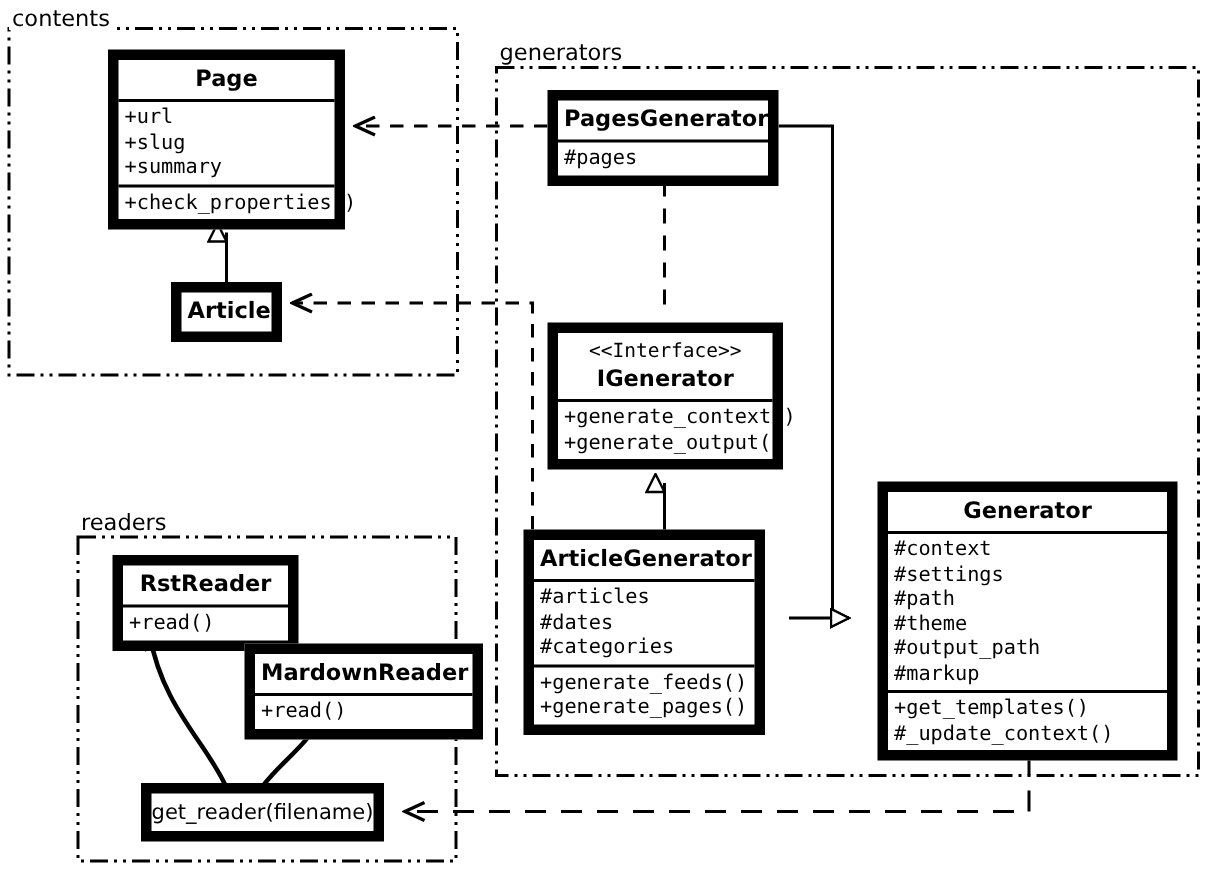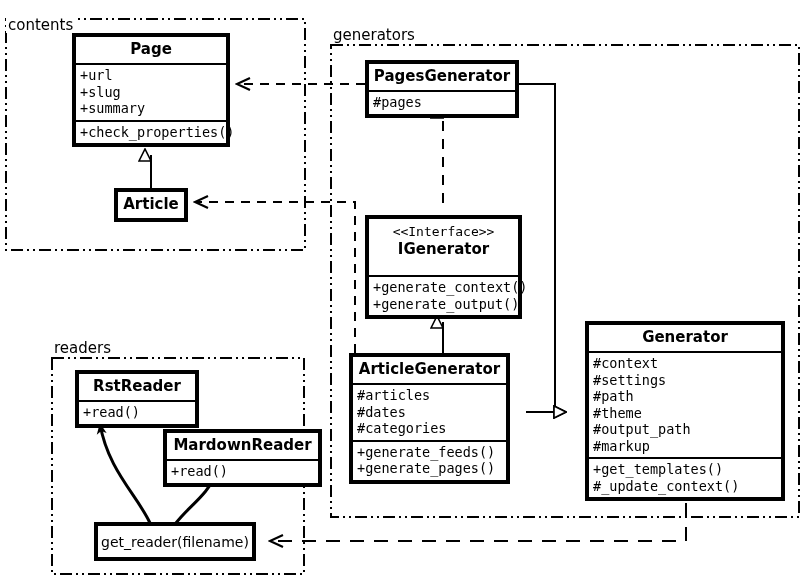--- a/index.html
+++ b/index.html
@@ -33,21 +33,21 @@
     background: #ffffff;
     padding: 0 2px;
     white-space: nowrap;
     line-height: 16px;
   }
 
   
   .cls {
     position: absolute;
     box-sizing: border-box;
-    border: 4px solid #000000;
+    border: 7px solid #000000;
     background: #ffffff;
     display: flex;
     flex-direction: column;
   }
   .cls .sec {
     box-sizing: border-box;
     padding: 2px 4px 3px 4px;
   }
   .cls .sec + .sec {
     border-top: 2px solid #000000;
@@ -128,21 +128,21 @@
     <path d="M519,84 L555,84 L555,412 L566,412" fill="none" stroke="#000000" stroke-width="2" marker-end="url(#hollowTriRight)"></path>
 
     <path d="M526,412 L566,412" fill="none" stroke="#000000" stroke-width="2" marker-end="url(#hollowTriRight)"></path>
 
     <path d="M686,503 L686,541 L270,541" fill="none" stroke="#000000" stroke-width="2" stroke-dasharray="14,10" marker-end="url(#openArrowLeft)"></path>
 
     <path d="M150,523 C137,495 108,470 100,424" fill="none" stroke="#000000" stroke-width="3" marker-end="url(#solidArrow)"></path>
     <path d="M176,523 C190,505 206,497 219,470" fill="none" stroke="#000000" stroke-width="3" marker-end="url(#solidArrow)"></path>
   </svg>
 
-  <div class="pkg-label" style="left:6px; top:17px;">contents</div>
+  <div class="pkg-label" style="left:6px; top:4px;">contents</div>
   <div class="pkg-label" style="left:331px; top:27px;">generators</div>
   <div class="pkg-label" style="left:52px; top:340px;">readers</div>
 
   <div class="cls" style="left:72px; top:33px; width:158px;">
     <div class="sec name">Page</div>
     <div class="sec">
       <div class="member">+url</div>
       <div class="member">+slug</div>
       <div class="member">+summary</div>
     </div>
@@ -156,21 +156,21 @@
   </div>
 
   <div class="cls" style="left:365px; top:60px; width:154px;">
     <div class="sec name">PagesGenerator</div>
     <div class="sec">
       <div class="member">#pages</div>
     </div>
   </div>
 
   <div class="cls" style="left:365px; top:215px; width:157px;">
-    <div class="sec" style="padding-bottom:16px;">
+    <div class="sec" style="padding-bottom:4px;">
       <div class="stereo">&lt;&lt;Interface&gt;&gt;</div>
       <div class="name" style="padding-top:0; padding-bottom:0;">IGenerator</div>
     </div>
     <div class="sec">
       <div class="member">+generate_context()</div>
       <div class="member">+generate_output()</div>
     </div>
   </div>
 
   <div class="cls" style="left:349px; top:353px; width:161px;">

